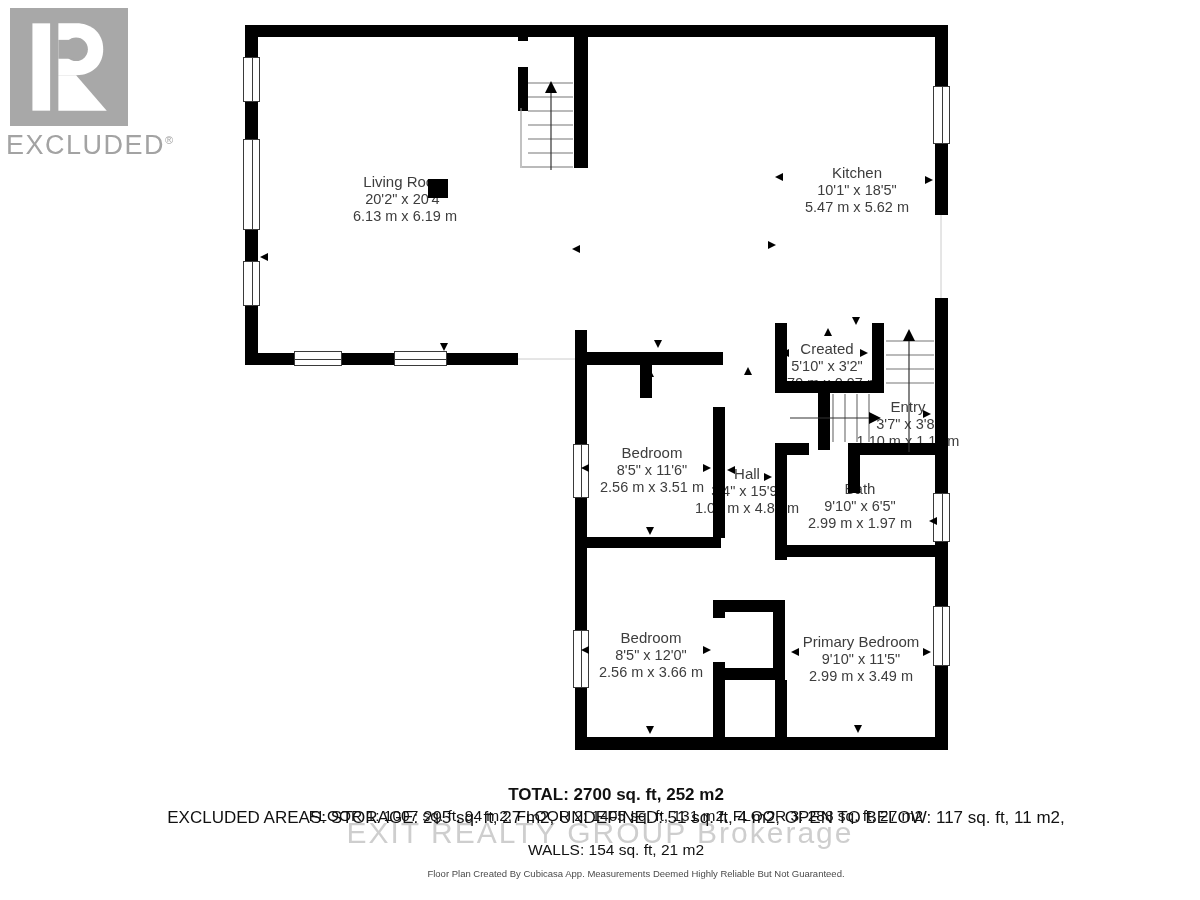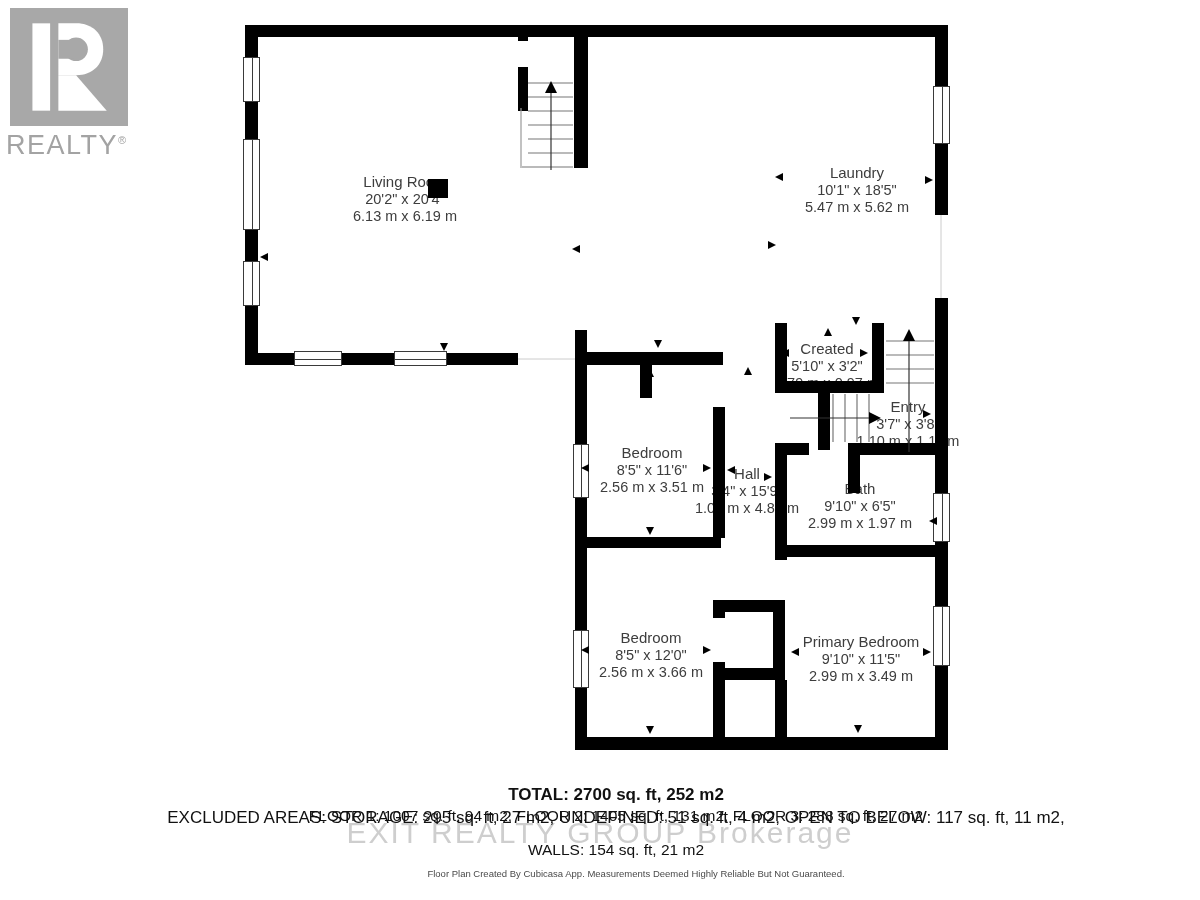--- a/index.html
+++ b/index.html
@@ -38,21 +38,21 @@
   <div id="logo">
     <svg width="118" height="118" viewBox="0 0 100 100">
       <rect x="0" y="0" width="100" height="100" fill="#a8a8a8"></rect>
       <rect x="19" y="13" width="15" height="74" fill="#ffffff"></rect>
       <path d="M41 13 h15 c14 0 23 9 23 22 c0 13 -9 22 -23 22 h-15 z" fill="#ffffff"></path>
       <circle cx="56" cy="35" r="10" fill="#a8a8a8"></circle>
       <rect x="41" y="27" width="14" height="16" fill="#a8a8a8"></rect>
       <polygon points="41,57 56,57 82,87 41,87" fill="#ffffff"></polygon>
     </svg>
   </div>
-  <div id="logo-word"><span>REALTY</span><sup>®</sup></div>
+  <div id="logo-word"><span>EXCLUDED</span><sup>®</sup></div>
 
   <div id="watermark">EXIT REALTY GROUP Brokerage</div>
 
   <div class="wall" style="left:245px;top:25px;width:703px;height:12px"></div>
   <div class="wall" style="left:245px;top:25px;width:13px;height:32px"></div>
   <div class="wall" style="left:245px;top:102px;width:13px;height:37px"></div>
   <div class="wall" style="left:245px;top:230px;width:13px;height:31px"></div>
   <div class="wall" style="left:245px;top:306px;width:13px;height:59px"></div>
   <div class="wall" style="left:245px;top:353px;width:50px;height:12px"></div>
   <div class="wall" style="left:342px;top:353px;width:52px;height:12px"></div>
@@ -172,21 +172,21 @@
       <polygon points="858,733 854,725 862,725"></polygon>
     </g>
   </svg>
 
   <div class="room-label" style="left:305px;top:172px;width:200px">
     <div class="rn">Living Room</div>
     <div class="rd">20'2" x 20'4"</div>
     <div class="rd">6.13 m x 6.19 m</div>
   </div>
   <div class="room-label" style="left:772px;top:163px;width:170px">
-    <div class="rn">Laundry</div>
+    <div class="rn">Kitchen</div>
     <div class="rd">10'1" x 18'5"</div>
     <div class="rd">5.47 m x 5.62 m</div>
   </div>
   <div class="room-label" style="left:762px;top:339px;width:130px">
     <div class="rn">Created</div>
     <div class="rd">5'10" x 3'2"</div>
     <div class="rd">1.79 m x 0.97 m</div>
   </div>
   <div class="room-label" style="left:843px;top:397px;width:130px">
     <div class="rn">Entry</div>

